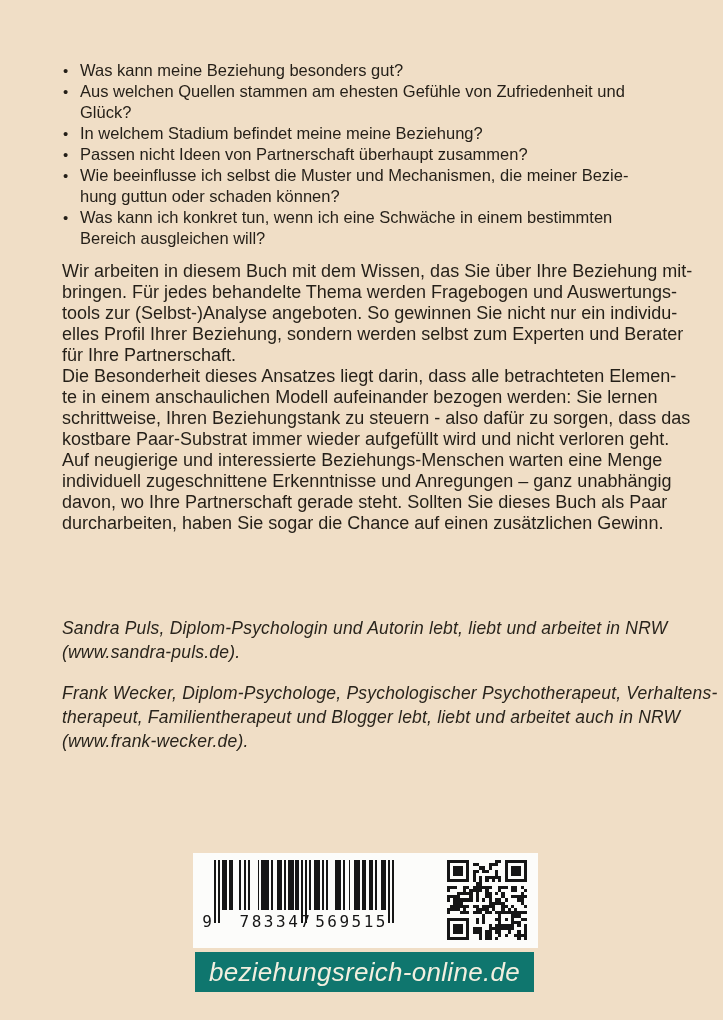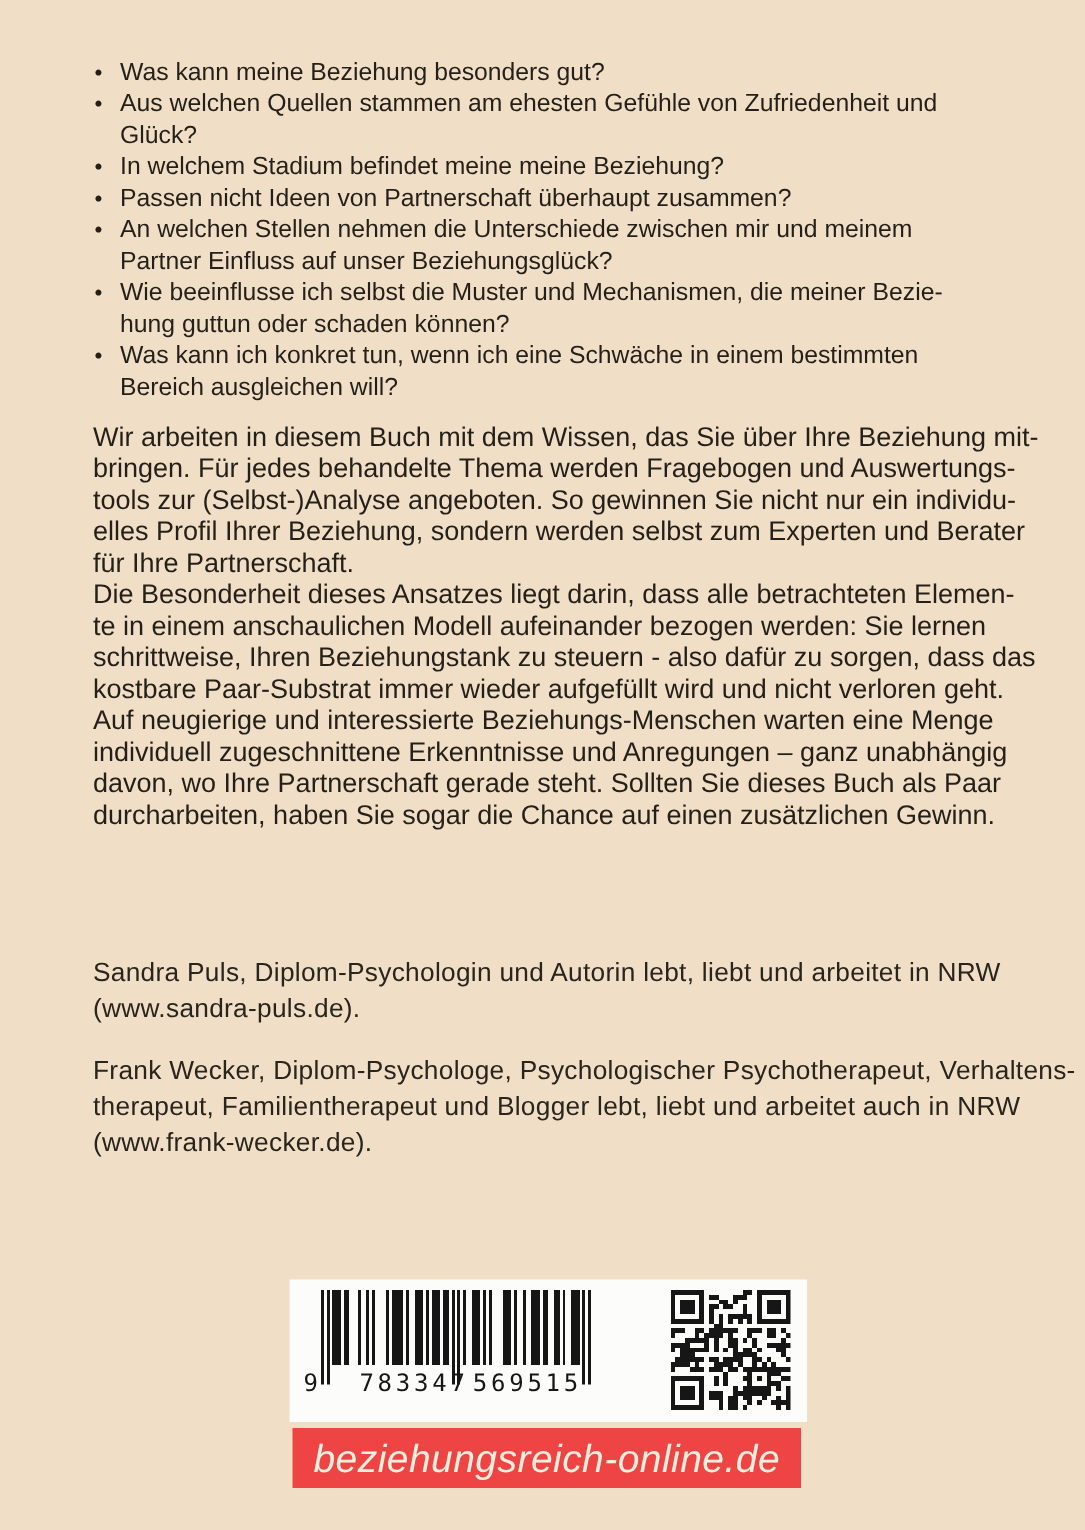--- a/index.html
+++ b/index.html
@@ -3,42 +3,42 @@
 <meta charset="utf-8">
 <style>
   html,body{margin:0;padding:0;}
   body{
     width:723px;height:1020px;position:relative;overflow:hidden;
     background:#f0dec6;
     font-family:"Liberation Sans",sans-serif;
     color:#241f18;
   }
   .content{
-    position:absolute;left:62px;top:38px;width:650px;
+    position:absolute;left:62px;top:60px;width:650px;
   }
   ul.questions{
     list-style:none;margin:0;padding:0;
     font-size:16.5px;line-height:21px;
   }
   ul.questions li{
     position:relative;padding-left:18px;white-space:pre;
   }
   ul.questions li::before{
     content:"\2022";
     position:absolute;left:1px;top:0;
     font-size:15px;
   }
   .para{
     margin:0;font-size:18px;line-height:21px;white-space:pre;
   }
   #p1{margin-top:12px;}
   #p2{}
   #p3{margin-top:13px;}
   .bio{
-    margin:0;font-size:17.5px;line-height:24px;
+    margin:0;font-style:italic;font-size:17.5px;line-height:24px;
     white-space:pre;letter-spacing:0.2px;color:#29241c;
   }
   #bio1{margin-top:82px;}
   #bio2{margin-top:17px;}
 
   .isbn-box{
     position:absolute;left:193px;top:853px;width:345px;height:95px;
     background:#fcfcfa;
   }
   .barcode{
@@ -51,43 +51,41 @@
     font-size:16px;color:#161616;line-height:18px;
   }
   .bc-first{left:-15px;width:13px;text-align:right;letter-spacing:0;}
   .bc-g1{left:22px;width:80px;text-align:center;letter-spacing:2.5px;}
   .bc-g2{left:94px;width:80px;text-align:right;letter-spacing:2.5px;}
   .qr{
     position:absolute;left:254px;top:7px;width:80px;height:80px;
   }
   .site-banner{
     position:absolute;left:195px;top:952px;width:339px;height:40px;
-    background:#ef4444;
+    background:#0f766e;
     display:flex;align-items:center;justify-content:center;
   }
   .site-banner .url{
     font-style:italic;font-size:26px;letter-spacing:0.3px;
     color:#f2efdf;white-space:pre;
   }
 </style>
 </head>
 <body>
 
 <div class="back-cover">
 
   <div class="content">
 
     <ul class="questions" id="question-list">
         <li>Was kann meine Beziehung besonders gut?</li>
         <li>Aus welchen Quellen stammen am ehesten Gefühle von Zufriedenheit und
 Glück?</li>
         <li>In welchem Stadium befindet meine meine Beziehung?</li>
         <li>Passen nicht Ideen von Partnerschaft überhaupt zusammen?</li>
-        <li>An welchen Stellen nehmen die Unterschiede zwischen mir und meinem
-Partner Einfluss auf unser Beziehungsglück?</li>
         <li>Wie beeinflusse ich selbst die Muster und Mechanismen, die meiner Bezie-
 hung guttun oder schaden können?</li>
         <li>Was kann ich konkret tun, wenn ich eine Schwäche in einem bestimmten
 Bereich ausgleichen will?</li>
       </ul>
 
     <p class="para" id="p1">Wir arbeiten in diesem Buch mit dem Wissen, das Sie über Ihre Beziehung mit-
 bringen. Für jedes behandelte Thema werden Fragebogen und Auswertungs-
 tools zur (Selbst-)Analyse angeboten. So gewinnen Sie nicht nur ein individu-
 elles Profil Ihrer Beziehung, sondern werden selbst zum Experten und Berater

